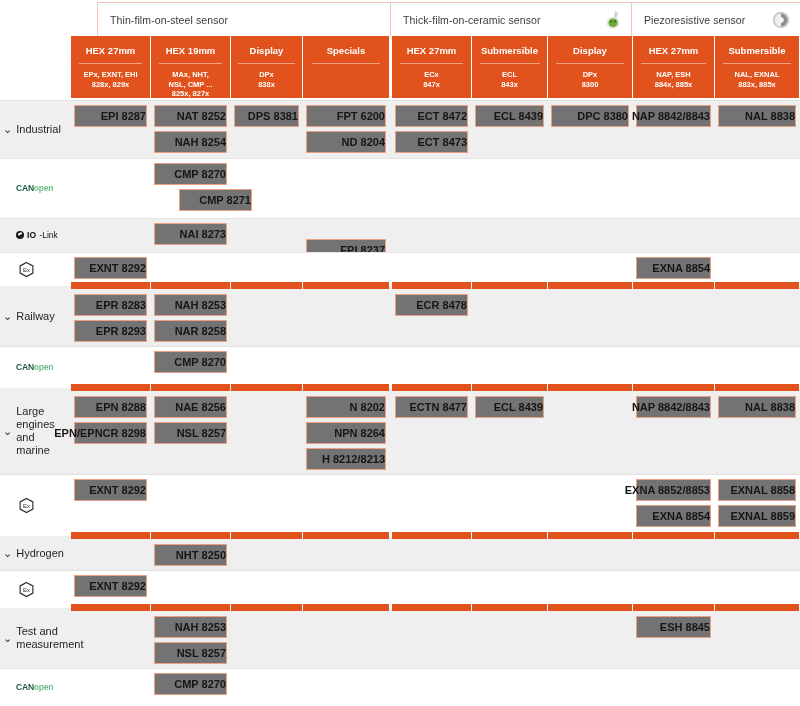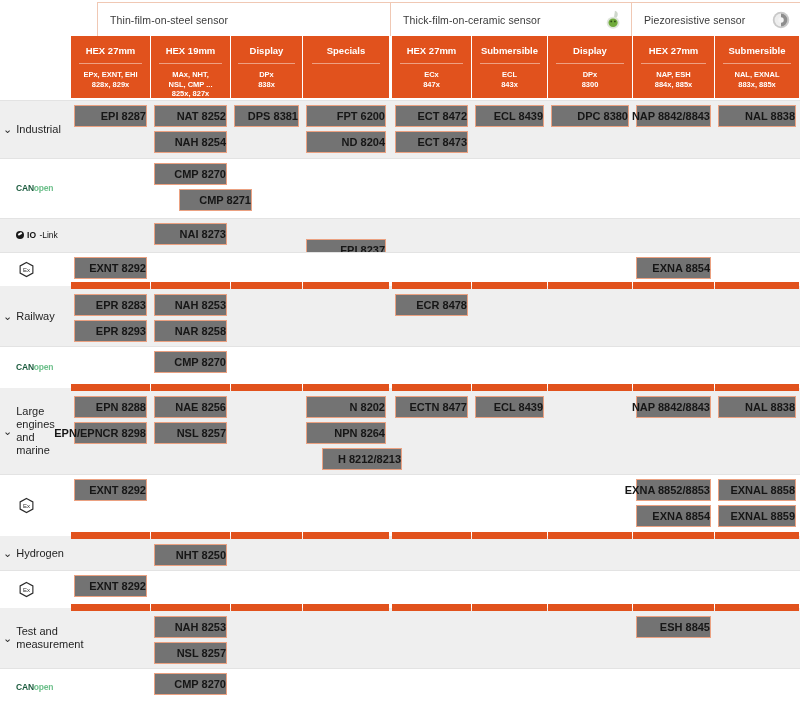--- a/index.html
+++ b/index.html
@@ -398,21 +398,21 @@
       </div>
       <div class="chip" style="left: 154px; width: 73px; top: 34px;">
         <span>NSL 8257</span>
       </div>
       <div class="chip" style="left: 306px; width: 80px; top: 8px;">
         <span>N 8202</span>
       </div>
       <div class="chip" style="left: 306px; width: 80px; top: 34px;">
         <span>NPN 8264</span>
       </div>
-      <div class="chip" style="left: 322px; width: 80px; top: 60px;">
+      <div class="chip" style="left: 306px; width: 80px; top: 60px;">
         <span>H 8212/8213</span>
       </div>
       <div class="chip" style="left: 395px; width: 73px; top: 8px;">
         <span>ECTN 8477</span>
       </div>
       <div class="chip" style="left: 475px; width: 69px; top: 8px;">
         <span>ECL 8439</span>
       </div>
       <div class="chip" style="left: 636px; width: 75px; top: 8px;">
         <span>NAP 8842/8843</span>

